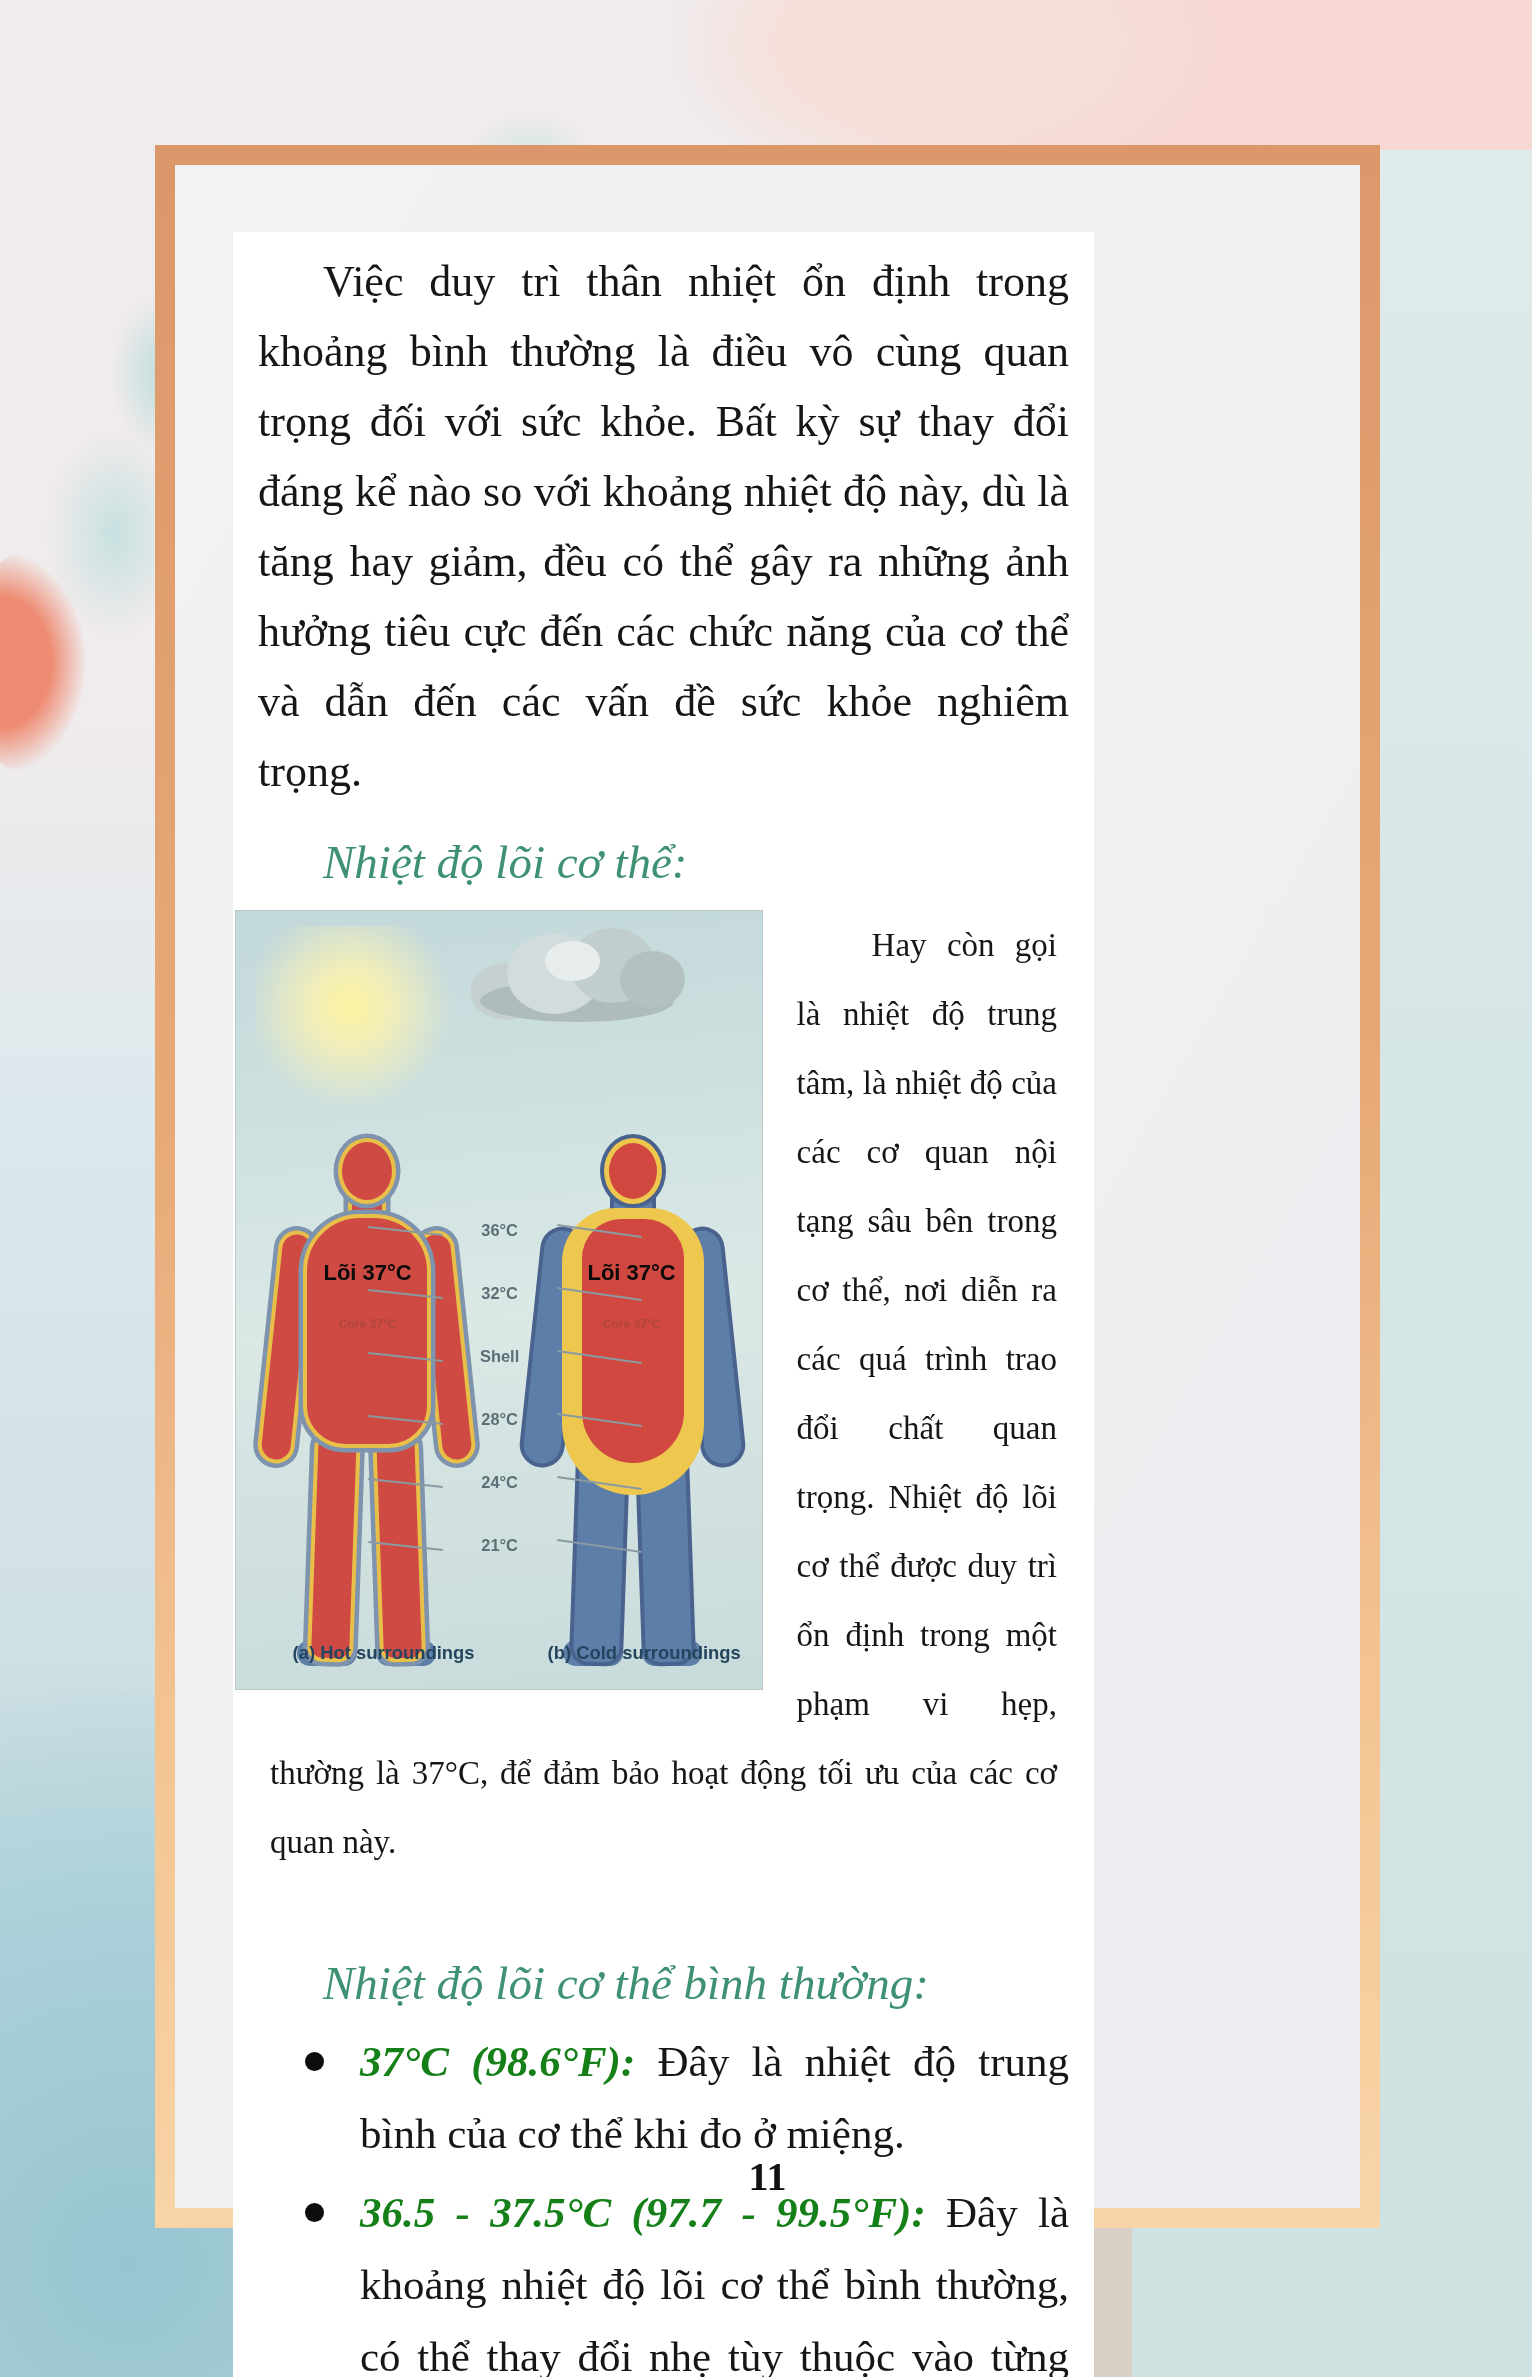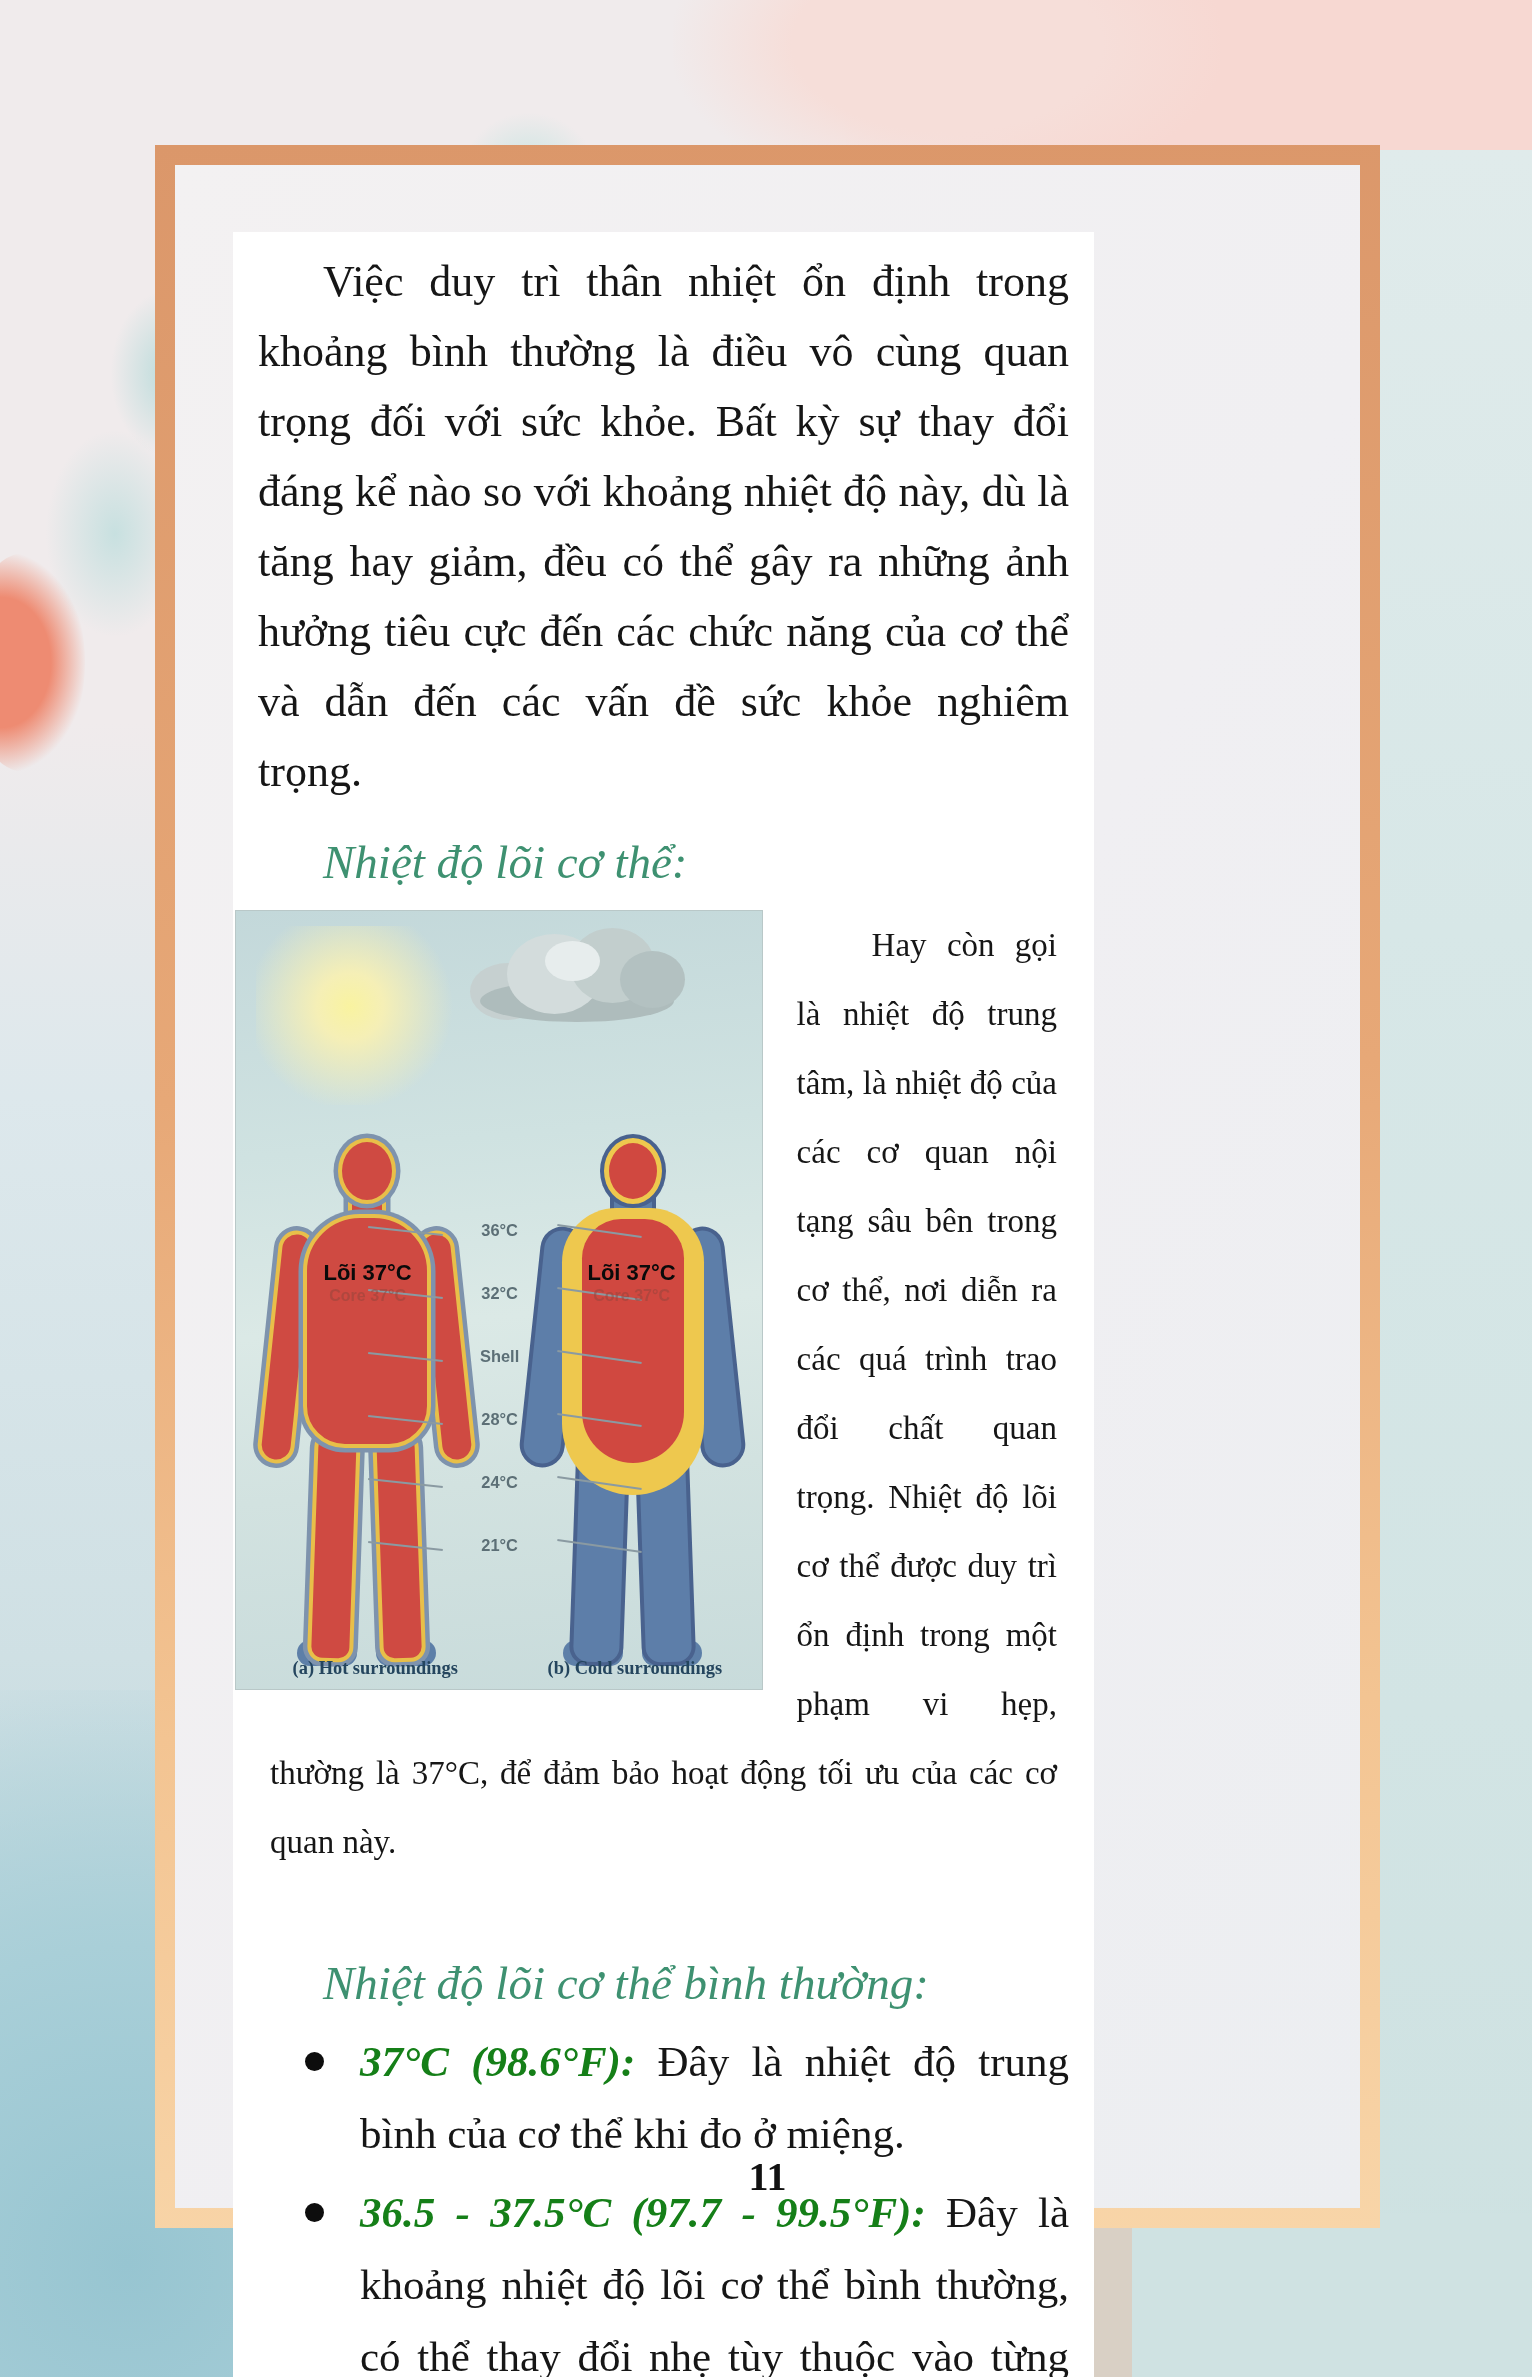--- a/index.html
+++ b/index.html
@@ -122,38 +122,38 @@
   .cold .shell { left:34px;  top:70px; width:142px; height:287px;
     background:#eec84e; border-radius:65px 65px 85px 85px; }
   .cold .core  { left:54px; top:81px; width:102px; height:244px;
     background:#d04840; border-radius:50px 50px 65px 65px; }
 
   .core-label { position:absolute; width:164px; text-align:center; font-weight:bold;
     font-family:"Liberation Sans","DejaVu Sans",sans-serif;
     font-size:22px; color:#0a0a0a; top:349px; z-index:5; }
   .core-label.l { left:50px; }
   .core-label.r { left:314px; }
-  .core-sub { position:absolute; width:164px; text-align:center; top:375px; z-index:5;
+  .core-sub { position:absolute; width:164px; text-align:center; top:403px; z-index:5;
     font-family:"Liberation Sans","DejaVu Sans",sans-serif;
-    font-size:16px; line-height:20px; color:rgba(150,70,60,.55); font-weight:bold; }
+    font-size:12px; line-height:20px; color:rgba(150,70,60,.55); font-weight:bold; }
   .core-sub.l { left:50px; }
   .core-sub.r { left:314px; }
 
   .temps { position:absolute; left:213px; top:288px; width:102px; z-index:4; }
   .temp-row { position:relative; height:63px; display:flex; align-items:center;
     justify-content:center;
     font-family:"Liberation Sans","DejaVu Sans",sans-serif;
     font-size:16.4px; font-weight:bold; color:#5c6f76; }
   .temp-row::before { content:""; position:absolute; right:100%; margin-right:6px;
     width:75px; height:1.5px; background:#8a9aa2; transform:rotate(6deg); }
   .temp-row::after  { content:""; position:absolute; left:100%; margin-left:6px;
     width:85px; height:1.5px; background:#8a9aa2; transform:rotate(8deg); }
 
-  .caption { position:absolute; bottom:10px; z-index:5; font-weight:bold;
-    font-family:Liberation Serif, serif;
+  .caption { position:absolute; bottom:25px; z-index:5; font-weight:bold;
+    font-family:Liberation Sans, sans-serif;
     font-size:18.4px; color:#24455e; }
   .caption.a { left:57px; }
   .caption.b { left:312px;text-align:center; }
 </style>
 </head>
 <body>
 
 <div class="abs bg-pink-tr"></div>
 <div class="abs bg-pink-tc"></div>
 <div class="abs bg-teal-right"></div>

